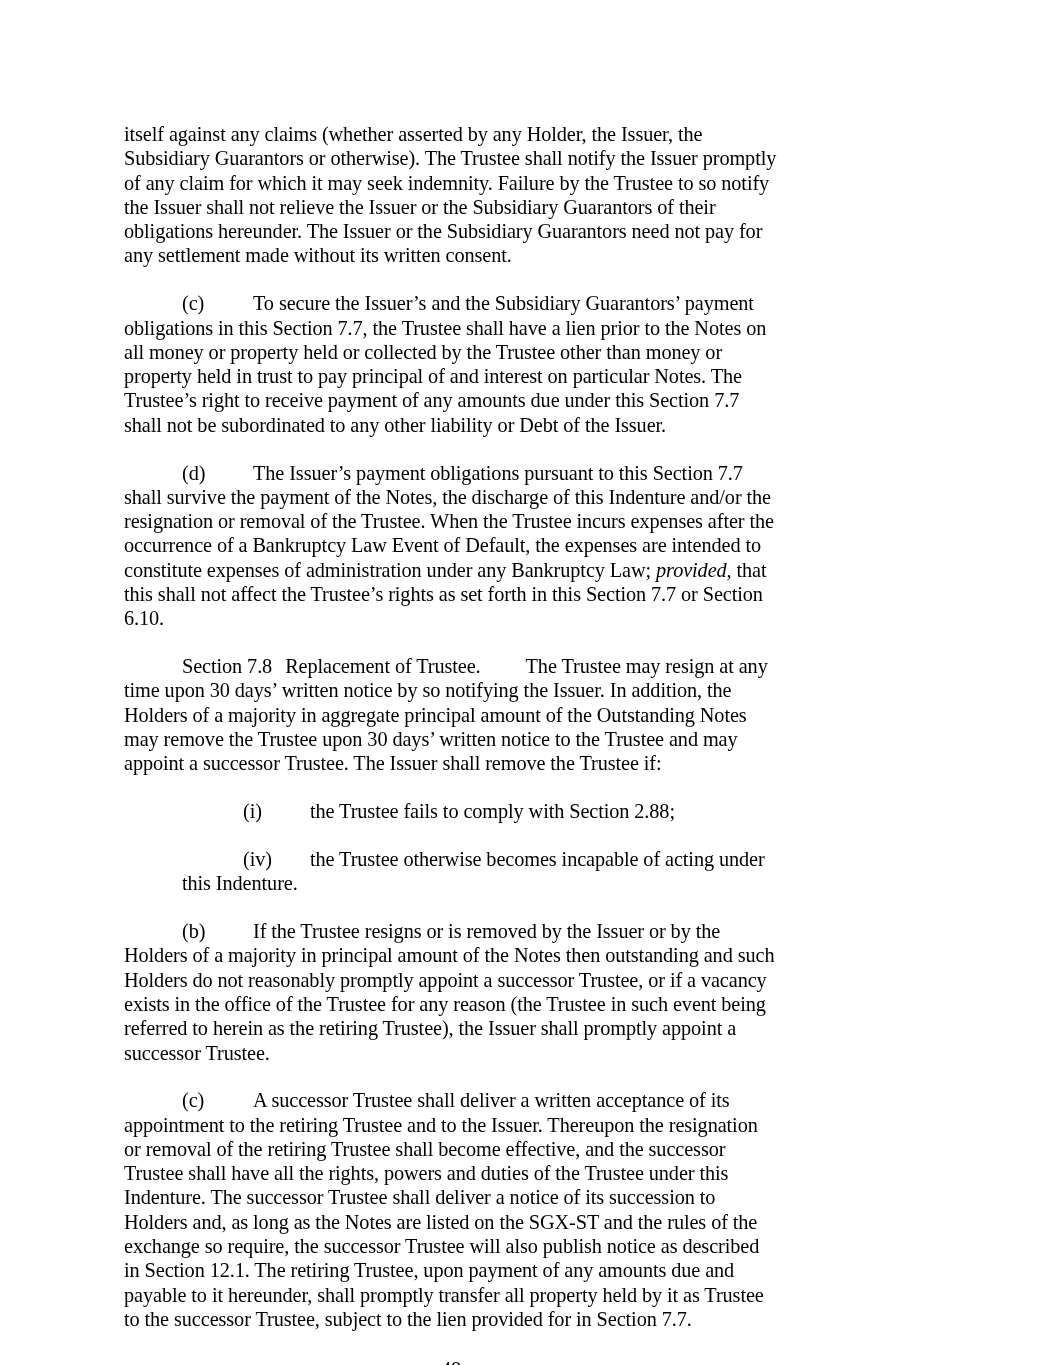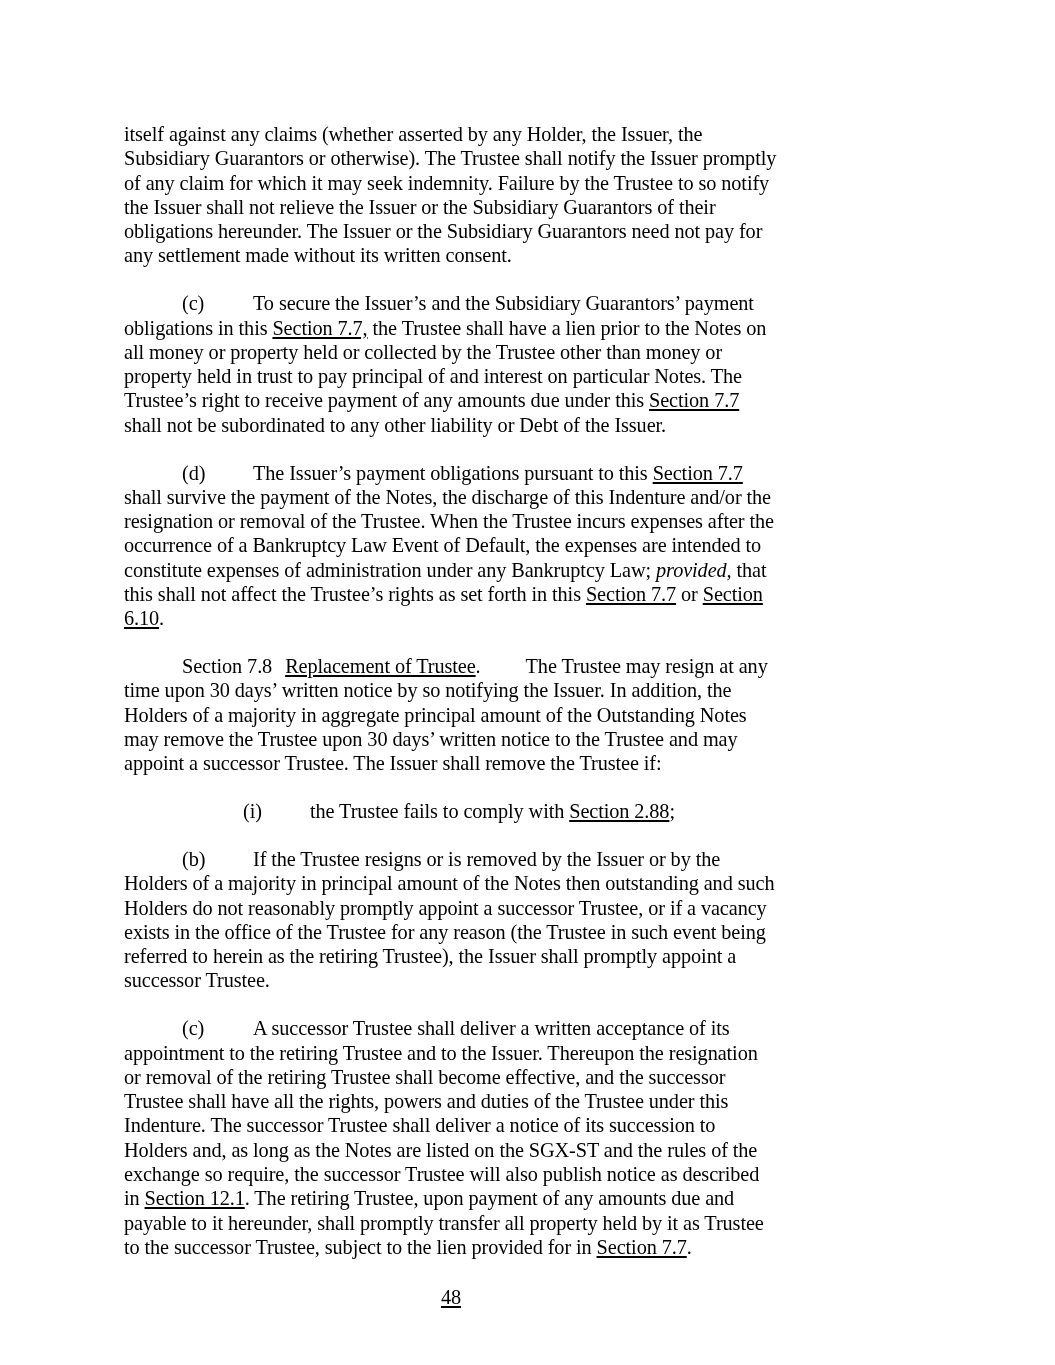--- a/index.html
+++ b/index.html
@@ -21,31 +21,32 @@
   .para + .para { margin-top: 23.5px; }
   .kind-plain { }
   .kind-lettered { text-indent: 58px; }
   .kind-section { text-indent: 58px; }
   .kind-numbered { padding-left: 58px; text-indent: 61px; }
   .marker { display: inline-block; text-indent: 0; }
   .kind-lettered .marker { width: 71px; }
   .kind-numbered .marker { width: 67px; }
   .tab-sm { display: inline-block; width: 13px; }
   .tab-lg { display: inline-block; width: 45px; }
-  .u { text-decoration: underline; }
+  .u { }
   .i { font-style: italic; }
   .page-number { margin-top: 26px; text-align: center; text-decoration: underline; }
 </style>
 </head>
 <body>
 
 <div class="page">
   <div id="doc-body">
       <p class="para kind-plain"><span>itself against any claims (whether asserted by any Holder, the Issuer, the Subsidiary Guarantors or otherwise). The Trustee shall notify the Issuer promptly of any claim for which it may seek indemnity. Failure by the Trustee to so notify the Issuer shall not relieve the Issuer or the Subsidiary Guarantors of their obligations hereunder. The Issuer or the Subsidiary Guarantors need not pay for any settlement made without its written consent.</span></p>
       <p class="para kind-lettered"><span class="marker">(c)</span><span>To secure the Issuer’s and the Subsidiary Guarantors’ payment obligations in this </span><span class="u">Section 7.7,</span><span> the Trustee shall have a lien prior to the Notes on all money or property held or collected by the Trustee other than money or property held in trust to pay principal of and interest on particular Notes. The Trustee’s right to receive payment of any amounts due under this </span><span class="u">Section 7.7</span><span> shall not be subordinated to any other liability or Debt of the Issuer.</span></p>
       <p class="para kind-lettered"><span class="marker">(d)</span><span>The Issuer’s payment obligations pursuant to this </span><span class="u">Section 7.7</span><span> shall survive the payment of the Notes, the discharge of this Indenture and/or the resignation or removal of the Trustee. When the Trustee incurs expenses after the occurrence of a Bankruptcy Law Event of Default, the expenses are intended to constitute expenses of administration under any Bankruptcy Law; </span><span class="i">provided,</span><span> that this shall not affect the Trustee’s rights as set forth in this </span><span class="u">Section 7.7</span><span> or </span><span class="u">Section 6.10</span><span>.</span></p>
       <p class="para kind-section"><span>Section 7.8</span><span class="tab-sm"></span><span class="u">Replacement of Trustee</span><span>.</span><span class="tab-lg"></span><span>The Trustee may resign at any time upon 30 days’ written notice by so notifying the Issuer. In addition, the Holders of a majority in aggregate principal amount of the Outstanding Notes may remove the Trustee upon 30 days’ written notice to the Trustee and may appoint a successor Trustee. The Issuer shall remove the Trustee if:</span></p>
       <p class="para kind-numbered"><span class="marker">(i)</span><span>the Trustee fails to comply with </span><span class="u">Section 2.88</span><span>;</span></p>
+      <p class="para kind-numbered"><span class="marker">(iv)</span><span>the Trustee otherwise becomes incapable of acting under this Indenture.</span></p>
       <p class="para kind-lettered"><span class="marker">(b)</span><span>If the Trustee resigns or is removed by the Issuer or by the Holders of a majority in principal amount of the Notes then outstanding and such Holders do not reasonably promptly appoint a successor Trustee, or if a vacancy exists in the office of the Trustee for any reason (the Trustee in such event being referred to herein as the retiring Trustee), the Issuer shall promptly appoint a successor Trustee.</span></p>
       <p class="para kind-lettered"><span class="marker">(c)</span><span>A successor Trustee shall deliver a written acceptance of its appointment to the retiring Trustee and to the Issuer. Thereupon the resignation or removal of the retiring Trustee shall become effective, and the successor Trustee shall have all the rights, powers and duties of the Trustee under this Indenture. The successor Trustee shall deliver a notice of its succession to Holders and, as long as the Notes are listed on the SGX-ST and the rules of the exchange so require, the successor Trustee will also publish notice as described in </span><span class="u">Section 12.1</span><span>. The retiring Trustee, upon payment of any amounts due and payable to it hereunder, shall promptly transfer all property held by it as Trustee to the successor Trustee, subject to the lien provided for in </span><span class="u">Section 7.7</span><span>.</span></p>
     </div>
   <div class="page-number">48</div>
 </div>
 
 </body></html>

